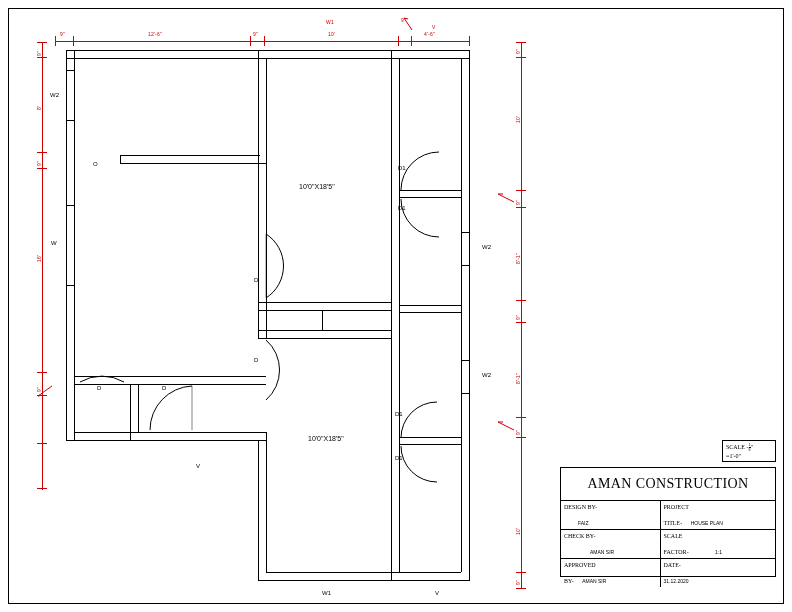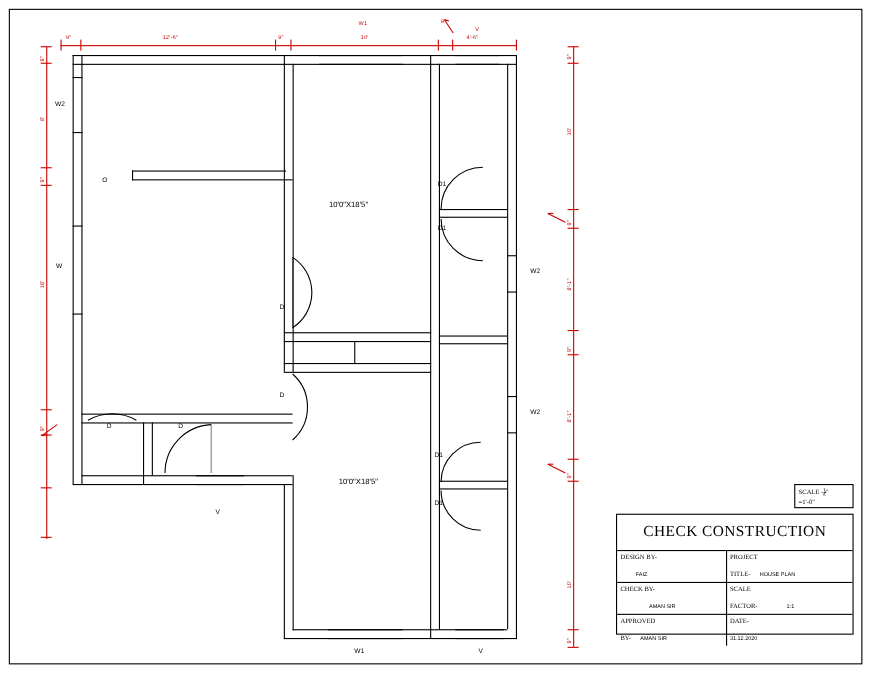--- a/index.html
+++ b/index.html
@@ -329,21 +329,21 @@
 
   <div class="dimtext" style="left:322px; top:590px; color:#000; font-size:6px;">W1</div>
   <div class="dimtext" style="left:435px; top:590px; color:#000; font-size:6px;">V</div>
 
   <div class="titleblock tb-scale">
     <span>SCALE -</span><span class="frac"><span class="num">1</span><span class="den">8</span></span><span>"</span>
     <div>=1'-0"</div>
   </div>
 
   <div class="titleblock tb-main">
-    <div class="tb-title">CHECK CONSTRUCTION</div>
+    <div class="tb-title">AMAN CONSTRUCTION</div>
     <div class="tb-grid">
 
       <div class="tb-cell">
         <span class="tb-key">DESIGN BY-</span>
         <span class="tb-val">FAIZ</span>
       </div>
       <div class="tb-cell last-col">
         <span class="tb-key">PROJECT</span>
         <span class="tb-key" style="display:inline-block">TITLE-</span>
         <span class="tb-val" style="padding-left:4px">HOUSE PLAN</span>

